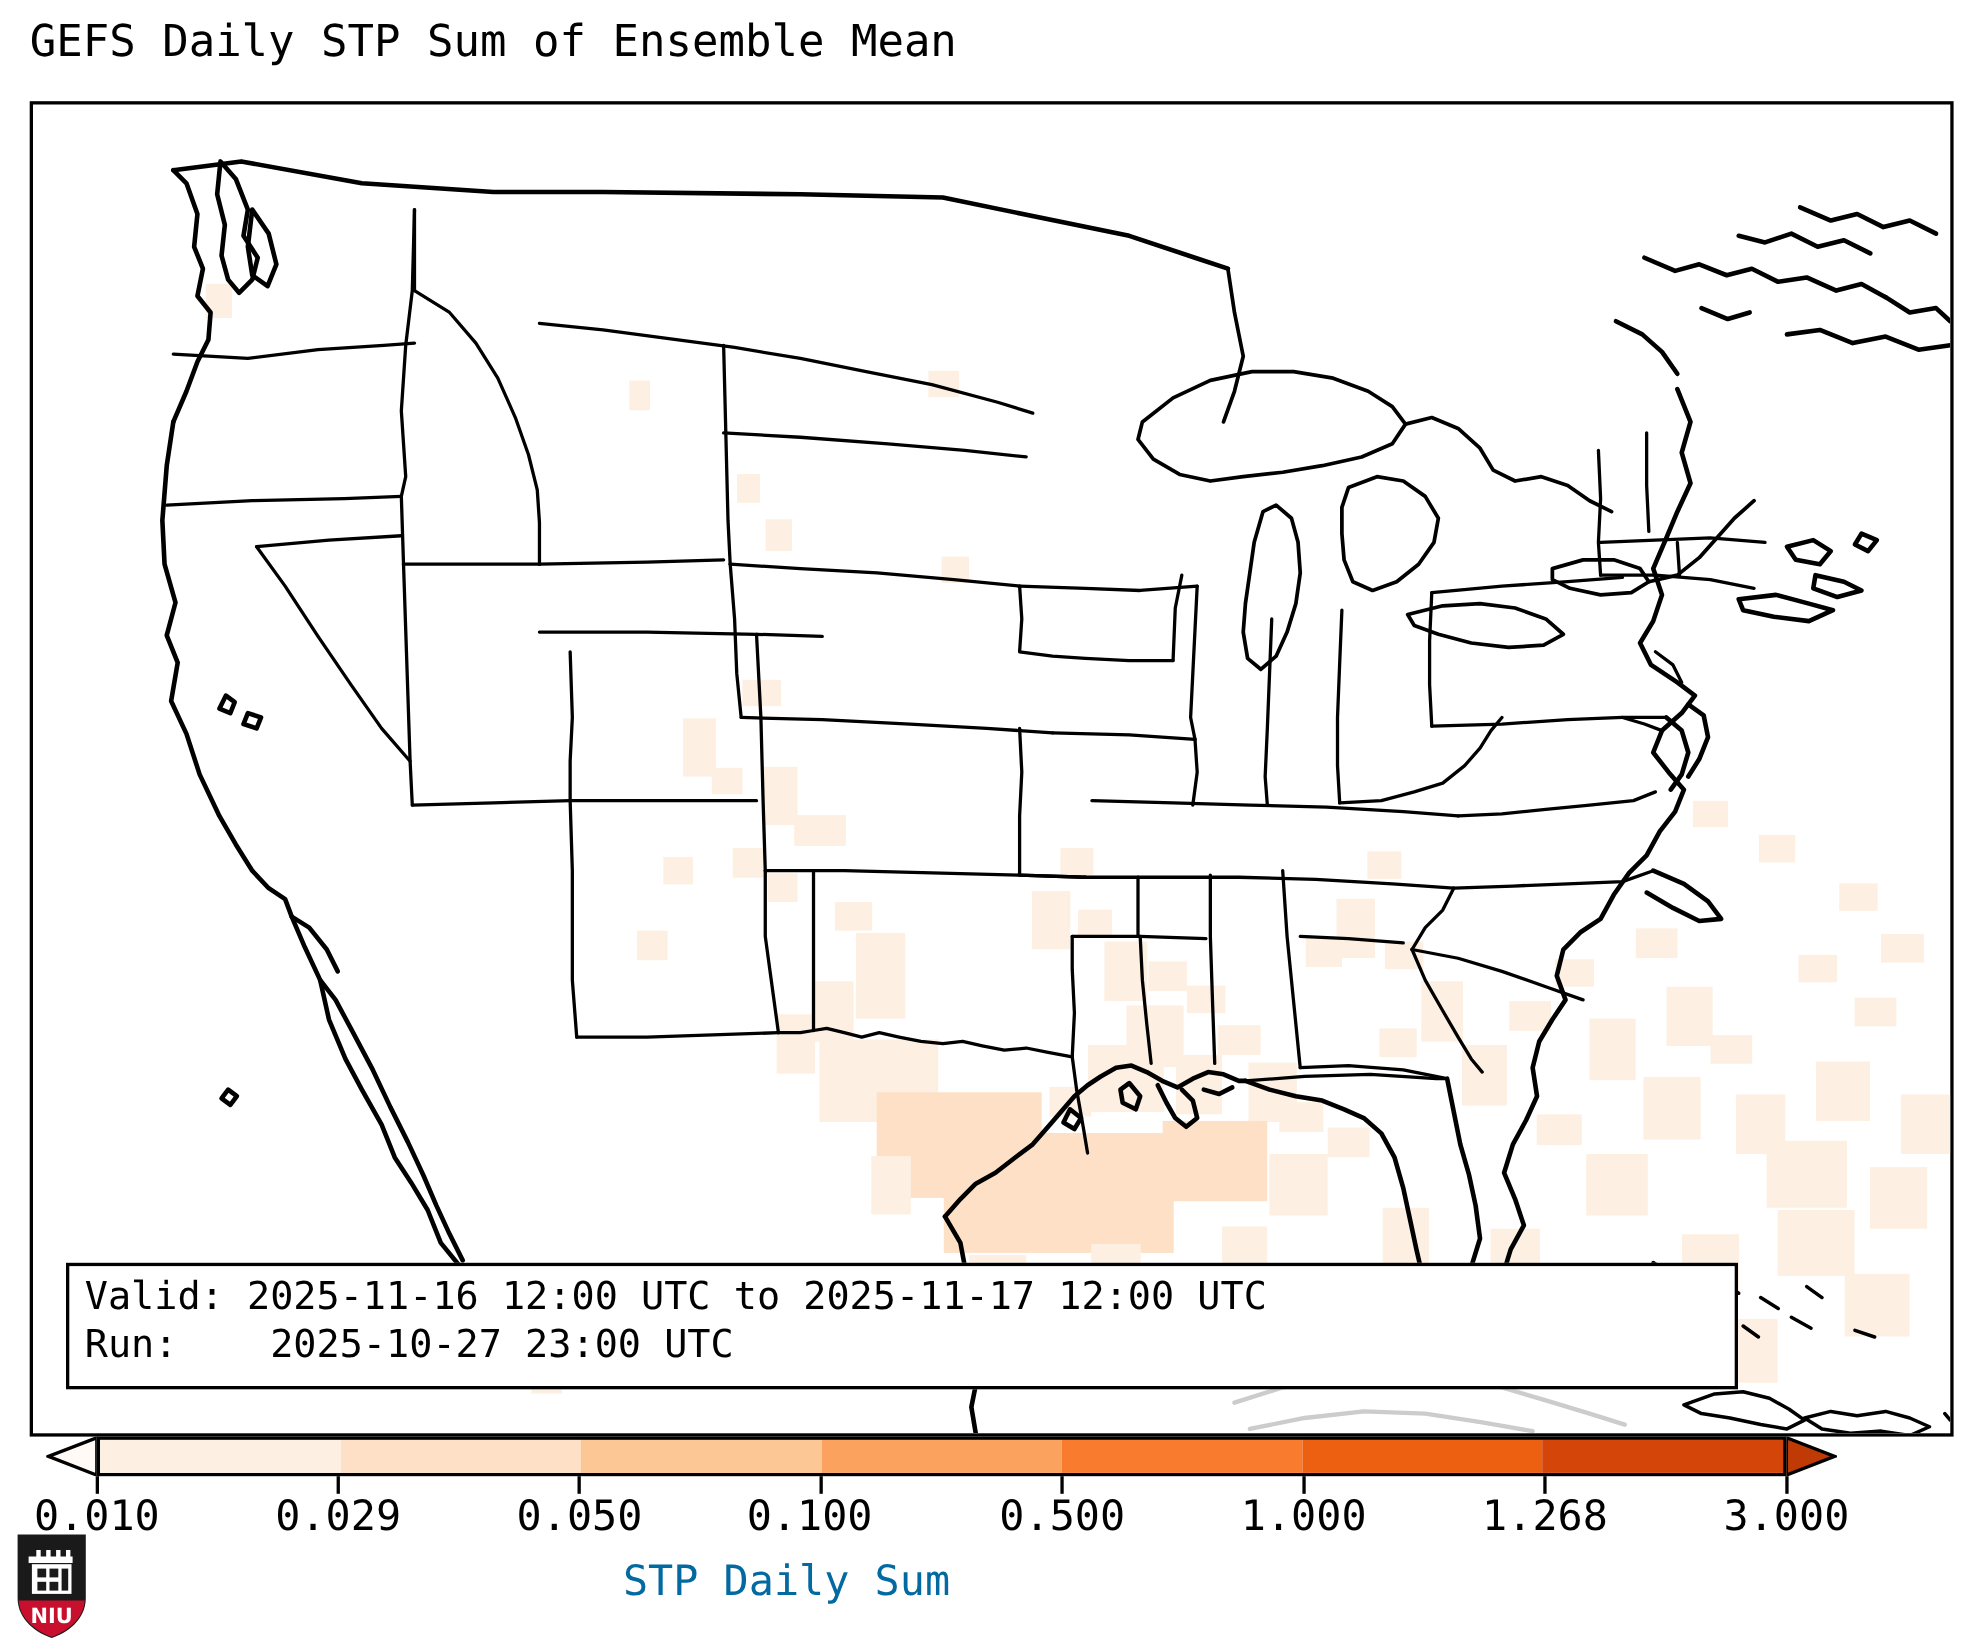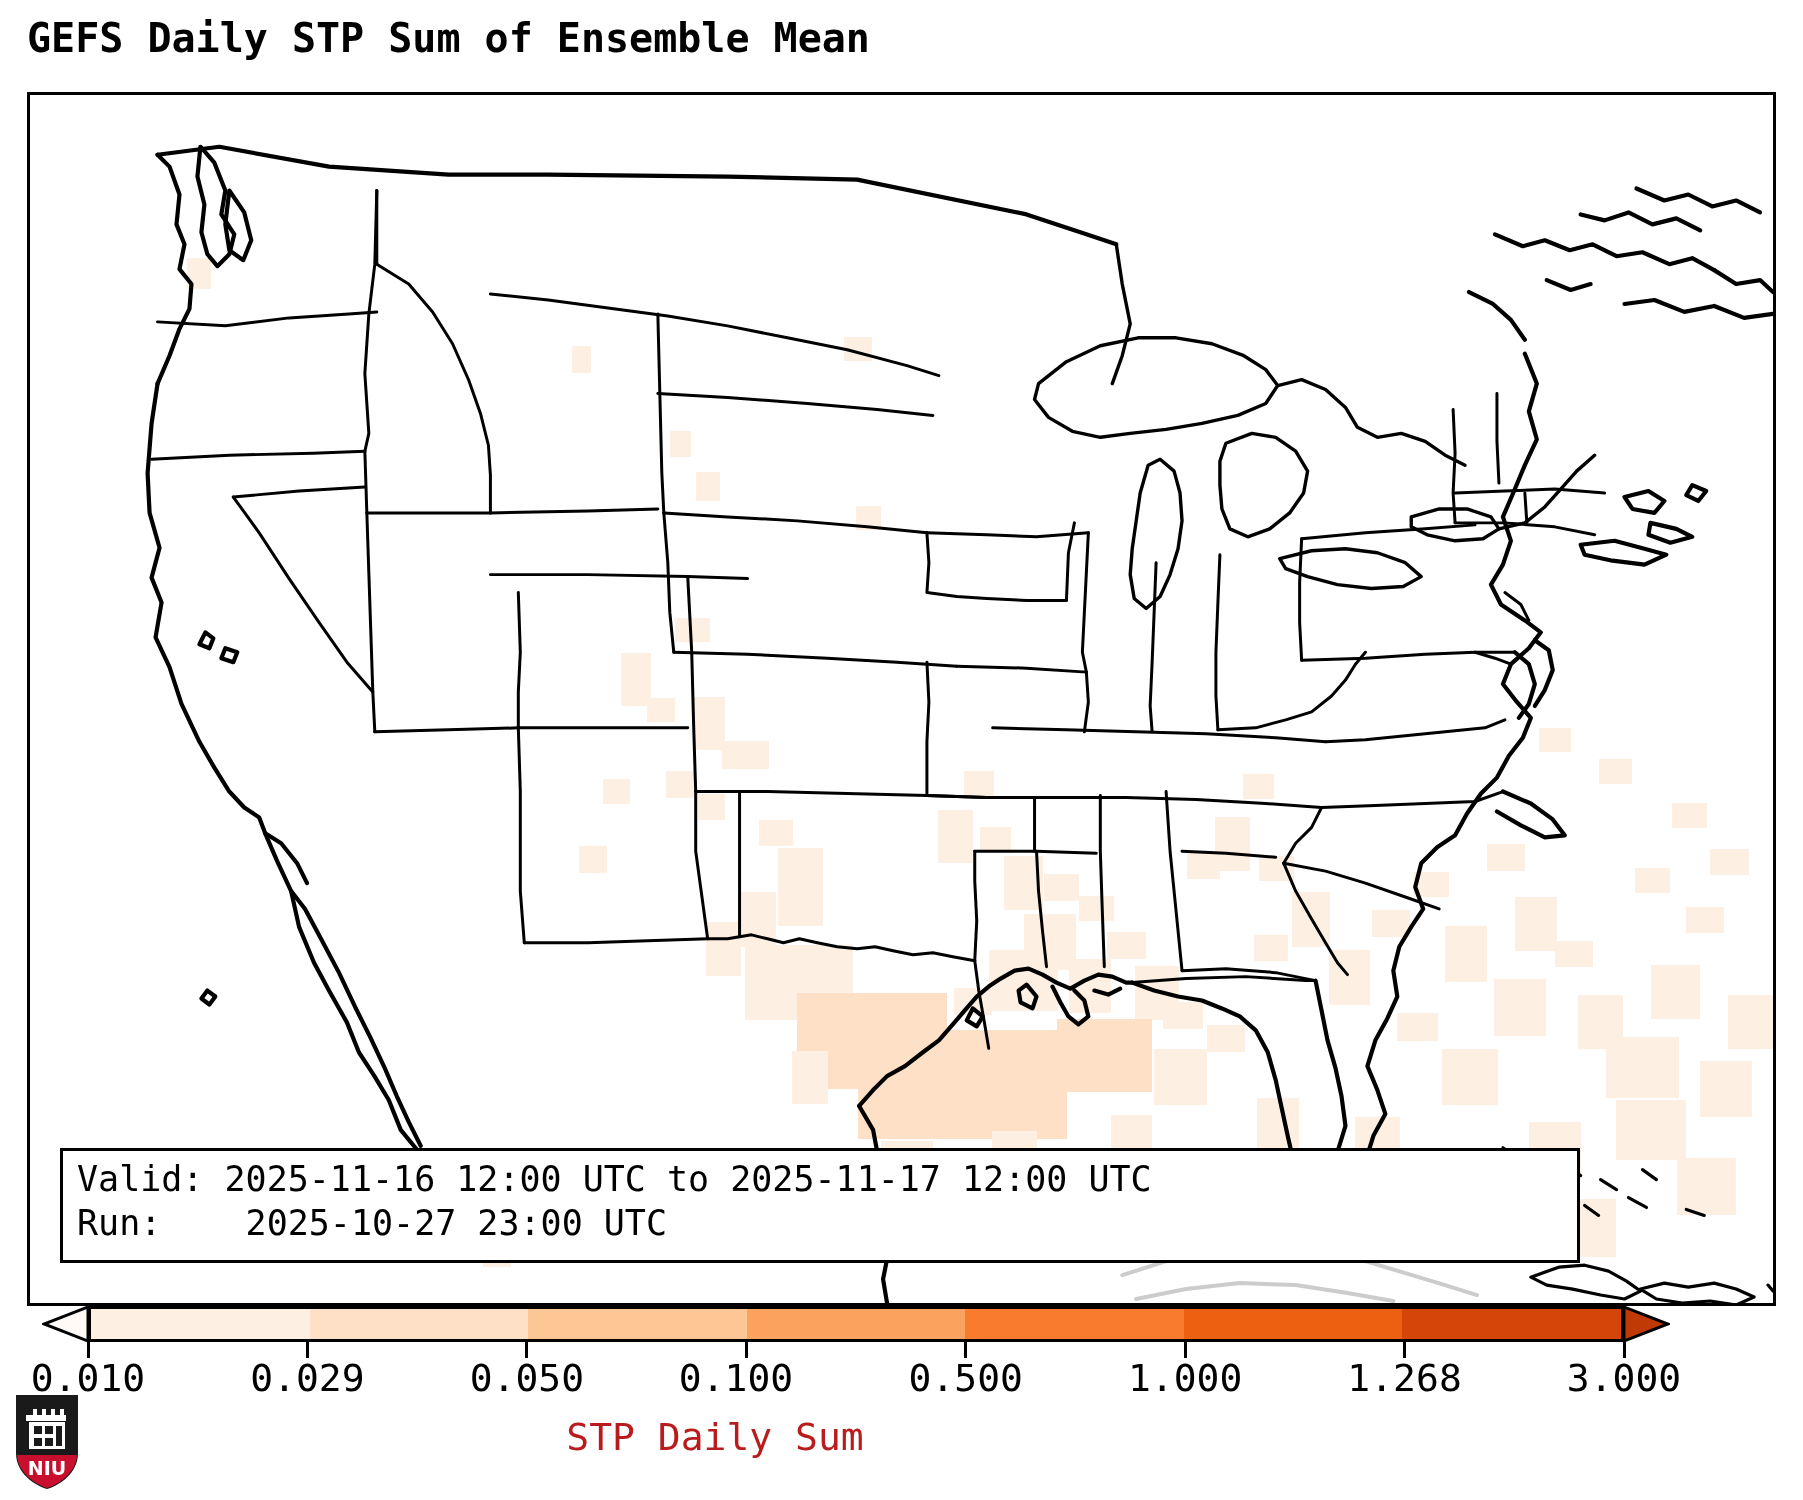--- a/index.html
+++ b/index.html
@@ -2,21 +2,21 @@
 <html><head>
 <meta charset="utf-8">
 <style>
   html,body{margin:0;padding:0;background:#ffffff;}
   body{width:1803px;height:1500px;position:relative;overflow:hidden;
        font-family:"DejaVu Sans Mono","Liberation Mono",monospace;
        -webkit-font-smoothing:antialiased;}
 
   
   #title{position:absolute;left:27px;top:16px;font-size:40px;letter-spacing:0px;
-         color:#000;white-space:pre;line-height:1.1;font-weight:bold;}
+         color:#000;white-space:pre;line-height:1.1;}
 
   
   #map-frame{position:absolute;left:27px;top:92px;width:1749px;height:1214px;
              border:3px solid #000;box-sizing:border-box;background:#fff;overflow:hidden;}
   #map-clip{position:absolute;inset:0;overflow:hidden;}
   #map-svg{position:absolute;left:0;top:0;width:100%;height:100%;display:block;}
 
   
   #data-layer{position:absolute;inset:0;}
   .cell{position:absolute;}
@@ -44,21 +44,21 @@
   #cbar-ticks{position:absolute;left:88px;top:36px;width:1536px;height:16px;}
   #cbar-ticks i{position:absolute;top:0;width:3px;height:16px;background:#000;}
 
   
   #cbar-labels{position:absolute;left:0;top:1356px;width:1578px;height:50px;}
   #cbar-labels span{position:absolute;font-size:38px;color:#000;white-space:pre;
                     transform:translateX(-50%);
                     font-family:"DejaVu Sans Mono","Liberation Mono",monospace;}
 
   #cbar-axis-label{position:absolute;left:0;top:1415px;width:1430px;text-align:center;
-                   font-size:38px;color:#b91c1c;white-space:pre;
+                   font-size:38px;color:#0369a1;white-space:pre;
                    font-family:"DejaVu Sans Mono","Liberation Mono",monospace;}
 
   
   #niu-logo{position:absolute;left:14px;top:1393px;width:66px;height:98px;}
 </style>
 </head>
 <body>
 
 <div id="title">GEFS Daily STP Sum of Ensemble Mean</div>
 

